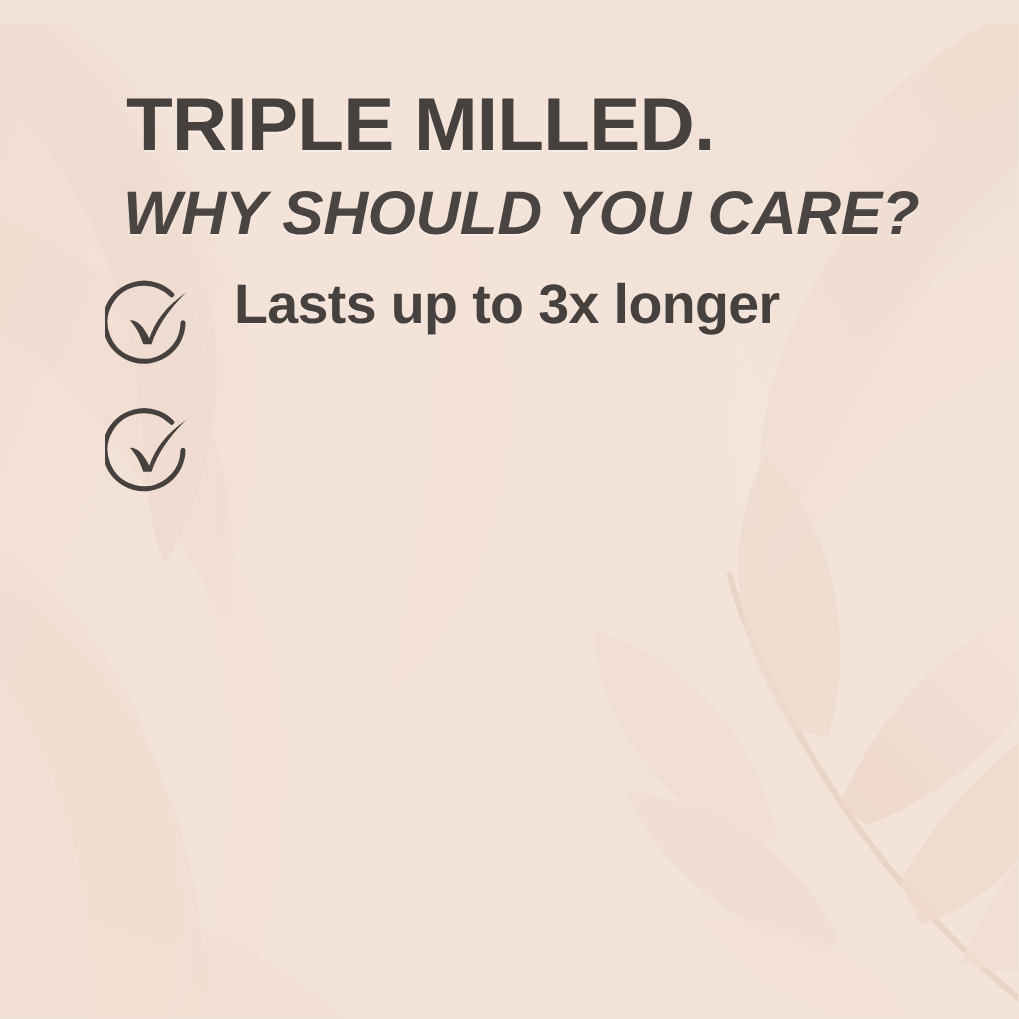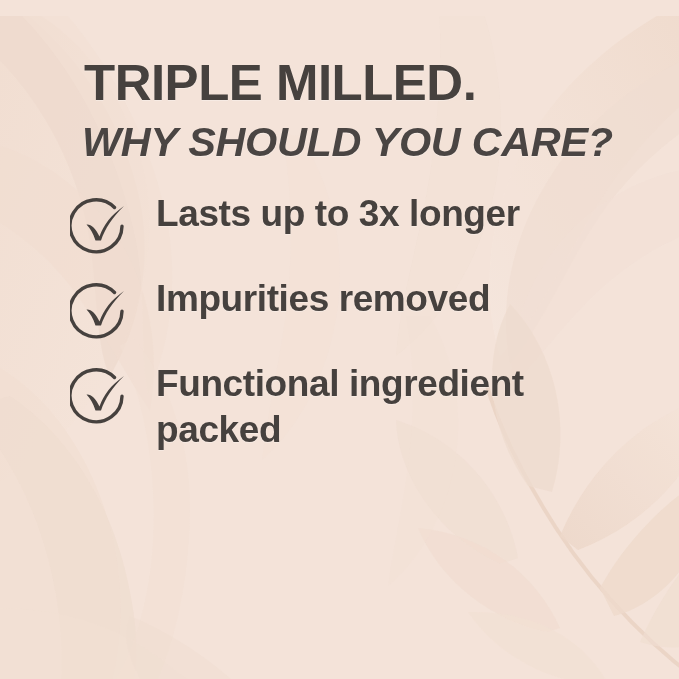--- a/index.html
+++ b/index.html
@@ -66,21 +66,21 @@
     white-space:nowrap;
     transform:scaleX(1.01);
     transform-origin:left center;
     text-shadow:0 1px 0 rgba(255,255,255,0.30);
   }
 
   
   #benefits {
     position:absolute;
     left:70px;
-    top:175px;
+    top:164px;
     width:600px;
     list-style:none;
   }
 
   .benefit-row {
     position:relative;
     display:flex;
     align-items:flex-start;
     height:85px;
   }
@@ -209,31 +209,20 @@
       </li>
 
       <li class="benefit-row">
         <span class="check-wrap">
           <svg viewBox="0 0 62 62" aria-hidden="true">
             <path d="M44.5 12.5 A26 26 0 1 0 52 31.2" fill="none" stroke="#46413e" stroke-width="3.4" stroke-linecap="round"></path>
             <path d="M16.5 29.5 C21 29 25.5 33 29.5 41.5 C33.5 30 41 20 54 11
                      C42.5 22.5 35 33.5 31 45.5 L25.5 45.5 C23 38 20 33 16.5 29.5 Z" fill="#46413e"></path>
           </svg>
         </span>
-        <span class="benefit-label">Impurities removed</span>
       </li>
 
 
 
-      <li class="benefit-row tall">
-        <span class="check-wrap">
-          <svg viewBox="0 0 62 62" aria-hidden="true">
-            <path d="M44.5 12.5 A26 26 0 1 0 52 31.2" fill="none" stroke="#46413e" stroke-width="3.4" stroke-linecap="round"></path>
-            <path d="M16.5 29.5 C21 29 25.5 33 29.5 41.5 C33.5 30 41 20 54 11
-                     C42.5 22.5 35 33.5 31 45.5 L25.5 45.5 C23 38 20 33 16.5 29.5 Z" fill="#46413e"></path>
-          </svg>
-        </span>
-        <span class="benefit-label">Functional ingredient packed</span>
-      </li>
 
     </ul>
   </div>
 </div>
 
 </body></html>

